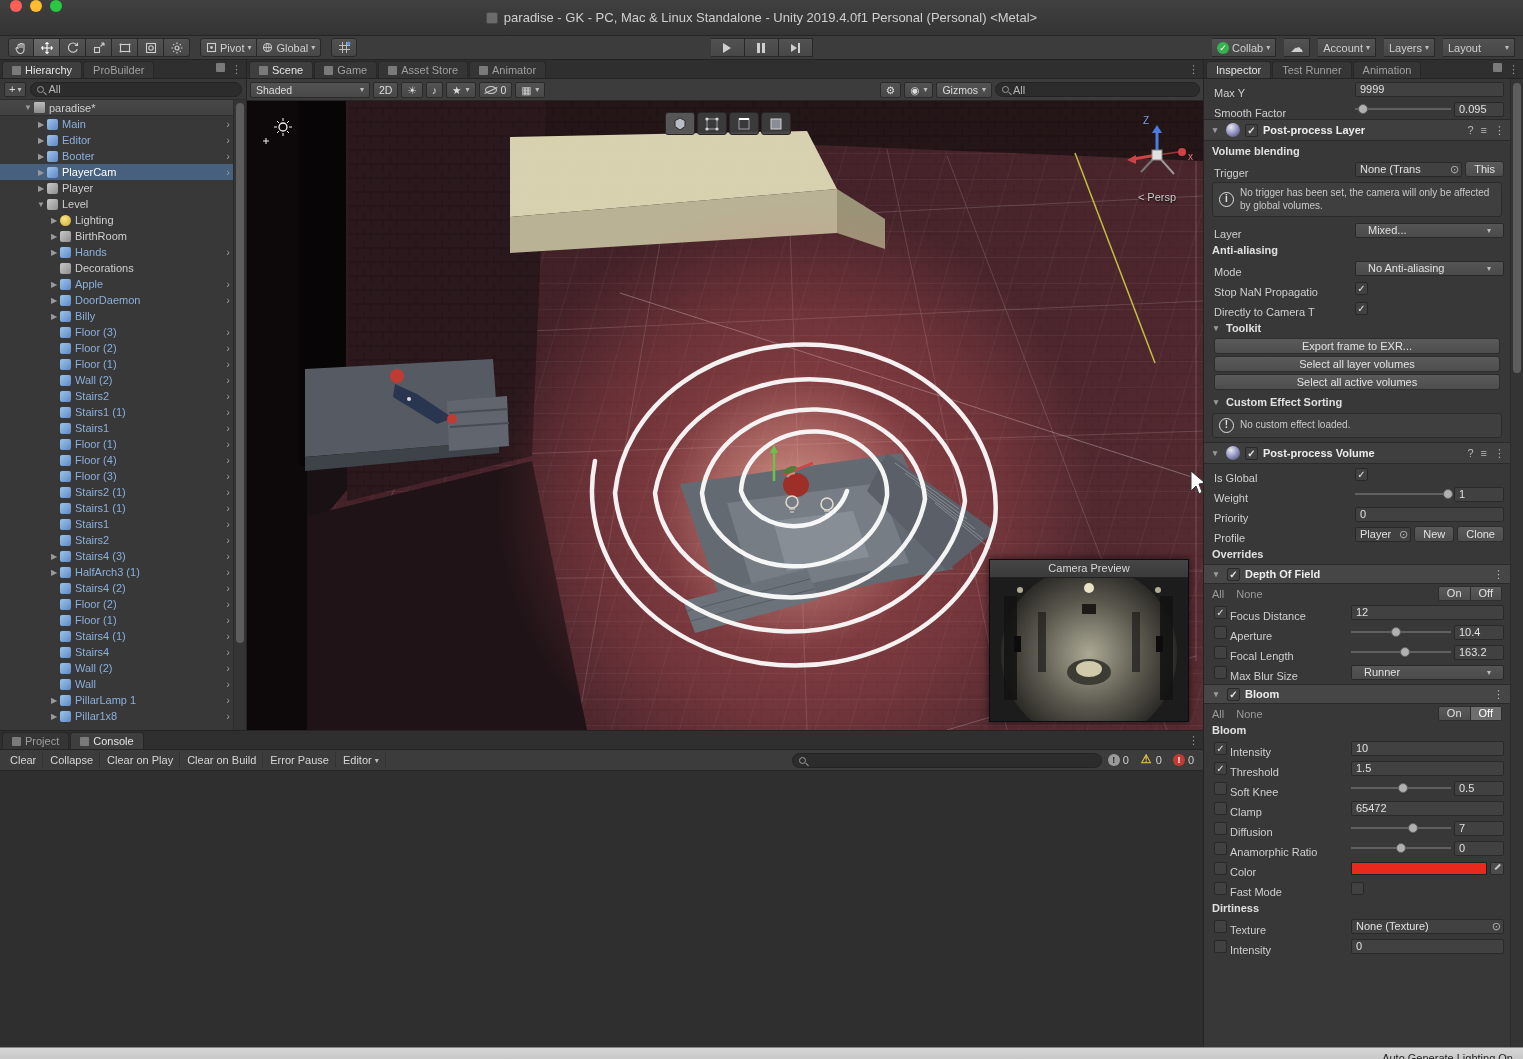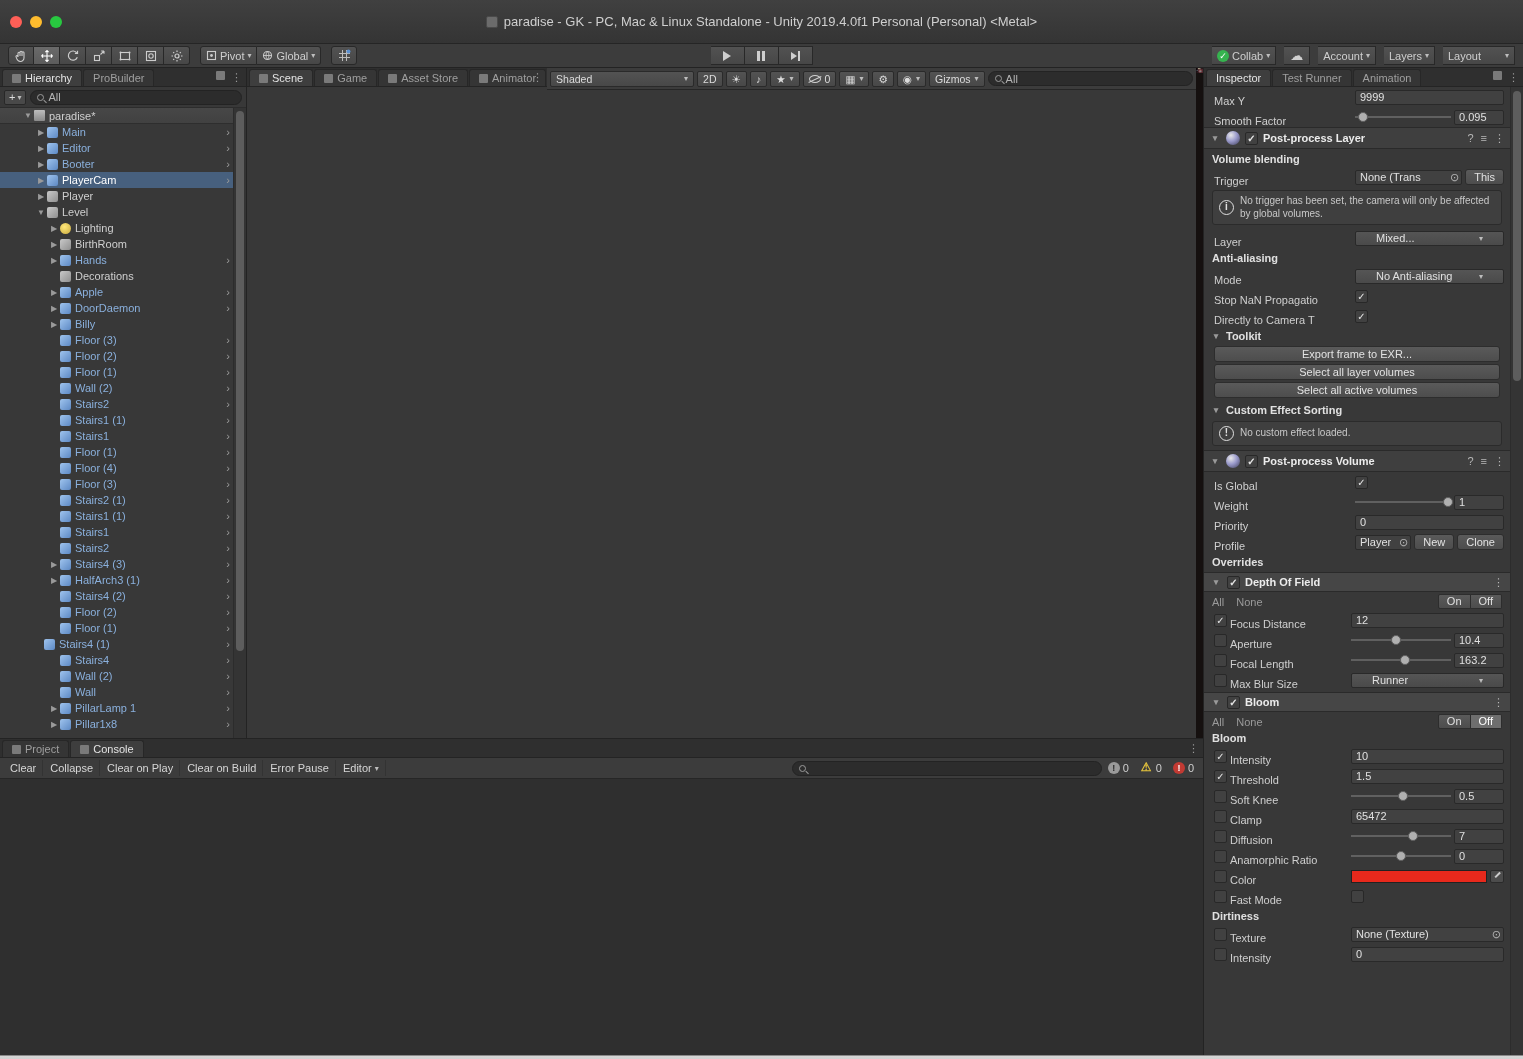--- a/index.html
+++ b/index.html
@@ -1,22 +1,22 @@
 <!DOCTYPE html>
 <html><head>
 <meta charset="utf-8">
 <style>
   * { box-sizing: border-box; margin: 0; padding: 0; }
   html,body { width:1523px; height:1059px; overflow:hidden; background:#222; }
   .app { position:relative; width:1523px; height:1059px; background:#383838;
          font-family:"Liberation Sans", sans-serif; font-size:11px; color:#d2d2d2; overflow:hidden; }
 
   
-  .titlebar { height:44px; background:linear-gradient(#404040,#343434); border-bottom:1px solid #252525;
-              display:flex; align-items:center; position:relative; color:#cfcfcf; }
+  .titlebar { height:36px; background:linear-gradient(#404040,#343434); border-bottom:1px solid #252525;
+              display:flex; position:relative; color:#cfcfcf; }
   .traffic { position:absolute; left:10px; display:flex; gap:8px; }
   .tl { width:12px; height:12px; border-radius:50%; display:inline-block; }
   .tl.red{background:#ff5f57;} .tl.yellow{background:#febc2e;} .tl.green{background:#28c840;}
   .title-wrap { margin:0 auto; display:flex; align-items:center; gap:6px; font-size:13px; }
   .doc-icon { width:12px; height:12px; background:#6b6b6b; border:1px solid #4a4a4a; border-radius:2px; }
 
   
   .toolbar { height:24px; background:#3c3c3c; border-bottom:1px solid #232323; display:flex; align-items:center; padding:0 8px; position:relative; }
   .seg { display:flex; margin-right:10px; }
   .tbtn { height:19px; min-width:26px; background:linear-gradient(#525252,#474747); border:1px solid #282828; border-left:none;
@@ -35,21 +35,21 @@
   .step-shape b { width:2px; height:10px; background:#cfcfcf; display:block; }
   .rightgroup { margin-left:auto; display:flex; gap:8px; align-items:center; }
   .collab-check { width:12px; height:12px; border-radius:50%; background:#36b34f; color:#fff; font-size:9px; line-height:12px; text-align:center; }
   .cloud-glyph { font-size:13px; color:#cfcfcf; }
 
   
   .main { display:flex; height:987px; }
   .left-stack { width:1203px; display:flex; flex-direction:column; }
   .top-row { display:flex; height:670px; }
   .hierarchy-panel { width:247px; border-right:1px solid #232323; display:flex; flex-direction:column; background:#383838; }
-  .scene-panel { flex:1; display:flex; background:#383838; min-width:0; }
+  .scene-panel { flex:1; display:flex; flex-direction:column; background:#383838; min-width:0; }
   .console-panel { height:317px; border-top:1px solid #232323; display:flex; flex-direction:column; background:#383838; }
   .inspector-panel { width:320px; border-left:1px solid #232323; background:#383838; position:relative; overflow:hidden; }
 
   .panel-tabs { height:19px; background:#2f2f2f; display:flex; align-items:flex-end; padding-left:2px; border-bottom:1px solid #242424; position:relative; }
   .ptab { height:17px; line-height:16px; padding:0 9px; background:#353535; color:#9f9f9f; border:1px solid #272727; border-bottom:none;
           border-radius:3px 3px 0 0; margin-right:1px; display:flex; align-items:center; gap:4px; white-space:nowrap; }
   .ptab.active { background:#3e3e3e; color:#e4e4e4; }
   .tab-mini-icon { width:9px; height:9px; background:#7a7a7a; border-radius:1px; display:inline-block; }
   .tabbar-right { position:absolute; right:4px; top:3px; display:flex; gap:6px; color:#9a9a9a; }
 
@@ -113,21 +113,21 @@
   .console-body { flex:1; background:#2f2f2f; }
 
   
   .insp-scroll { position:absolute; left:0; right:13px; top:19px; bottom:0; overflow:hidden; }
   .irow { min-height:18px; display:flex; align-items:center; padding:0 6px 0 10px; gap:3px; }
   .ilab { width:138px; flex:none; color:#cfcfcf; overflow:hidden; white-space:nowrap;margin-top:8px; }
   .irow.indent .ilab { width:118px; }
   .ictl { flex:1; display:flex; align-items:center; gap:3px; min-width:0; }
   .field { background:#414141; border:1px solid #292929; border-radius:2px; height:15px; line-height:13px; padding:0 4px; color:#e0e0e0; flex:1; overflow:hidden; white-space:nowrap; }
   .field.small { flex:none; width:50px; }
-  .dd { background:linear-gradient(#555,#4a4a4a); border:1px solid #292929; border-radius:2px; height:15px; line-height:13px; padding:0 20px; color:#e0e0e0; flex:1; display:flex; justify-content:space-between; align-items:center; overflow:hidden; white-space:nowrap; }
+  .dd { background:linear-gradient(#555,#4a4a4a); border:1px solid #292929; border-radius:2px; height:15px; line-height:13px; padding:0 12px; color:#e0e0e0; flex:1; display:flex; justify-content:space-between; align-items:center; overflow:hidden; white-space:nowrap; }
   .objf { background:#414141; border:1px solid #292929; border-radius:2px; height:15px; line-height:13px; padding:0 2px 0 4px; color:#e0e0e0; flex:1; display:flex; align-items:center; justify-content:space-between; overflow:hidden; white-space:nowrap; }
   .objpick { color:#b5b5b5; font-size:11px; margin-left:3px; }
   .slider { flex:1; position:relative; height:14px; min-width:30px; }
   .strack { position:absolute; left:0; right:0; top:6px; height:2px; background:#606060; }
   .sthumb { position:absolute; top:2px; width:10px; height:10px; border-radius:50%; background:#b0b0b0; border:1px solid #5e5e5e; transform:translateX(-50%); }
   .cb { width:13px; height:13px; background:#414141; border:1px solid #282828; border-radius:2px; color:#e6e6e6; font-size:10px; line-height:11px; text-align:center; flex:none; }
   .btn { background:linear-gradient(#5a5a5a,#4d4d4d); border:1px solid #2d2d2d; border-radius:3px; height:16px; line-height:14px; padding:0 8px; color:#e2e2e2; white-space:nowrap; }
   .btn.block { display:block; margin:2px 10px; text-align:center; }
   .helpbox { margin:3px 8px; background:#3f3f3f; border:1px solid #2b2b2b; border-radius:3px; padding:4px 6px; display:flex; gap:6px; align-items:center; color:#c8c8c8; font-size:10px; line-height:1.25; }
   .hicon { width:15px; height:15px; border-radius:50%; border:1.5px solid #e0e0e0; color:#e0e0e0; text-align:center; line-height:12px; font-size:10px; font-weight:bold; flex:none; }
@@ -495,21 +495,21 @@
                 <span class="ico bcube"></span>
                 <span class="hlabel blue">Floor (2)</span>
                 <span class="chev">›</span>
               </div>
               <div class="hrow" style="padding-left: 48px;">
                 <span class="tri"></span>
                 <span class="ico bcube"></span>
                 <span class="hlabel blue">Floor (1)</span>
                 <span class="chev">›</span>
               </div>
-              <div class="hrow" style="padding-left: 32px;">
+              <div class="hrow" style="padding-left: 48px;">
                 <span class="tri"></span>
                 <span class="ico bcube"></span>
                 <span class="hlabel blue">Stairs4 (1)</span>
                 <span class="chev">›</span>
               </div>
               <div class="hrow" style="padding-left: 48px;">
                 <span class="tri"></span>
                 <span class="ico bcube"></span>
                 <span class="hlabel blue">Stairs4</span>
                 <span class="chev">›</span>
@@ -560,21 +560,21 @@
               </span>
             <span class="ptab">
                 <span class="tab-mini-icon"></span>
                 <span>Animator</span>
               </span>
             <span class="tabbar-right">
                 <span>⋮</span>
               </span>
           </div>
           <div class="stoolbar">
-            <span class="sbtn" style="width:144px;justify-content:space-between">
+            <span class="sbtn" style="width:120px;justify-content:space-between">
                 <span>Shaded</span>
                 <span class="caret">▾</span>
               </span>
             <span class="sbtn">
                 <span>2D</span>
               </span>
             <span class="sbtn">
                 <span>☀</span>
               </span>
             <span class="sbtn">

